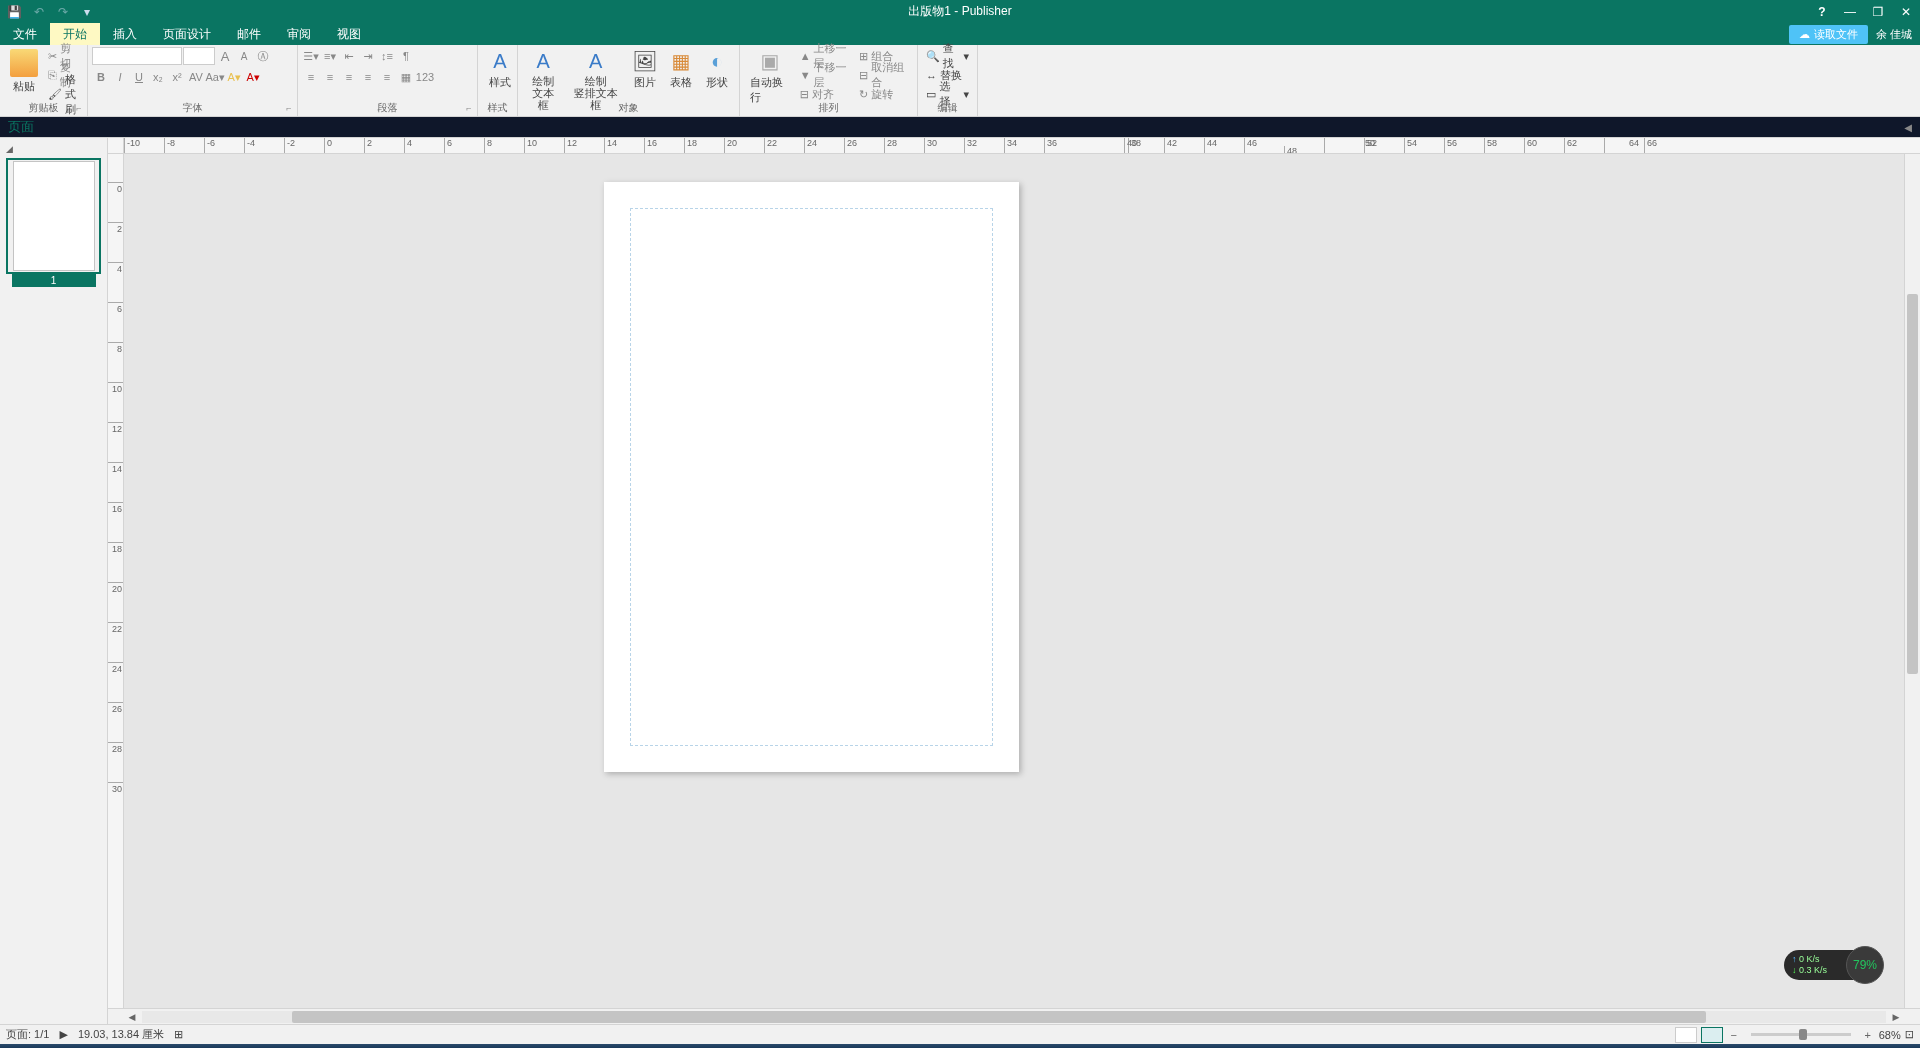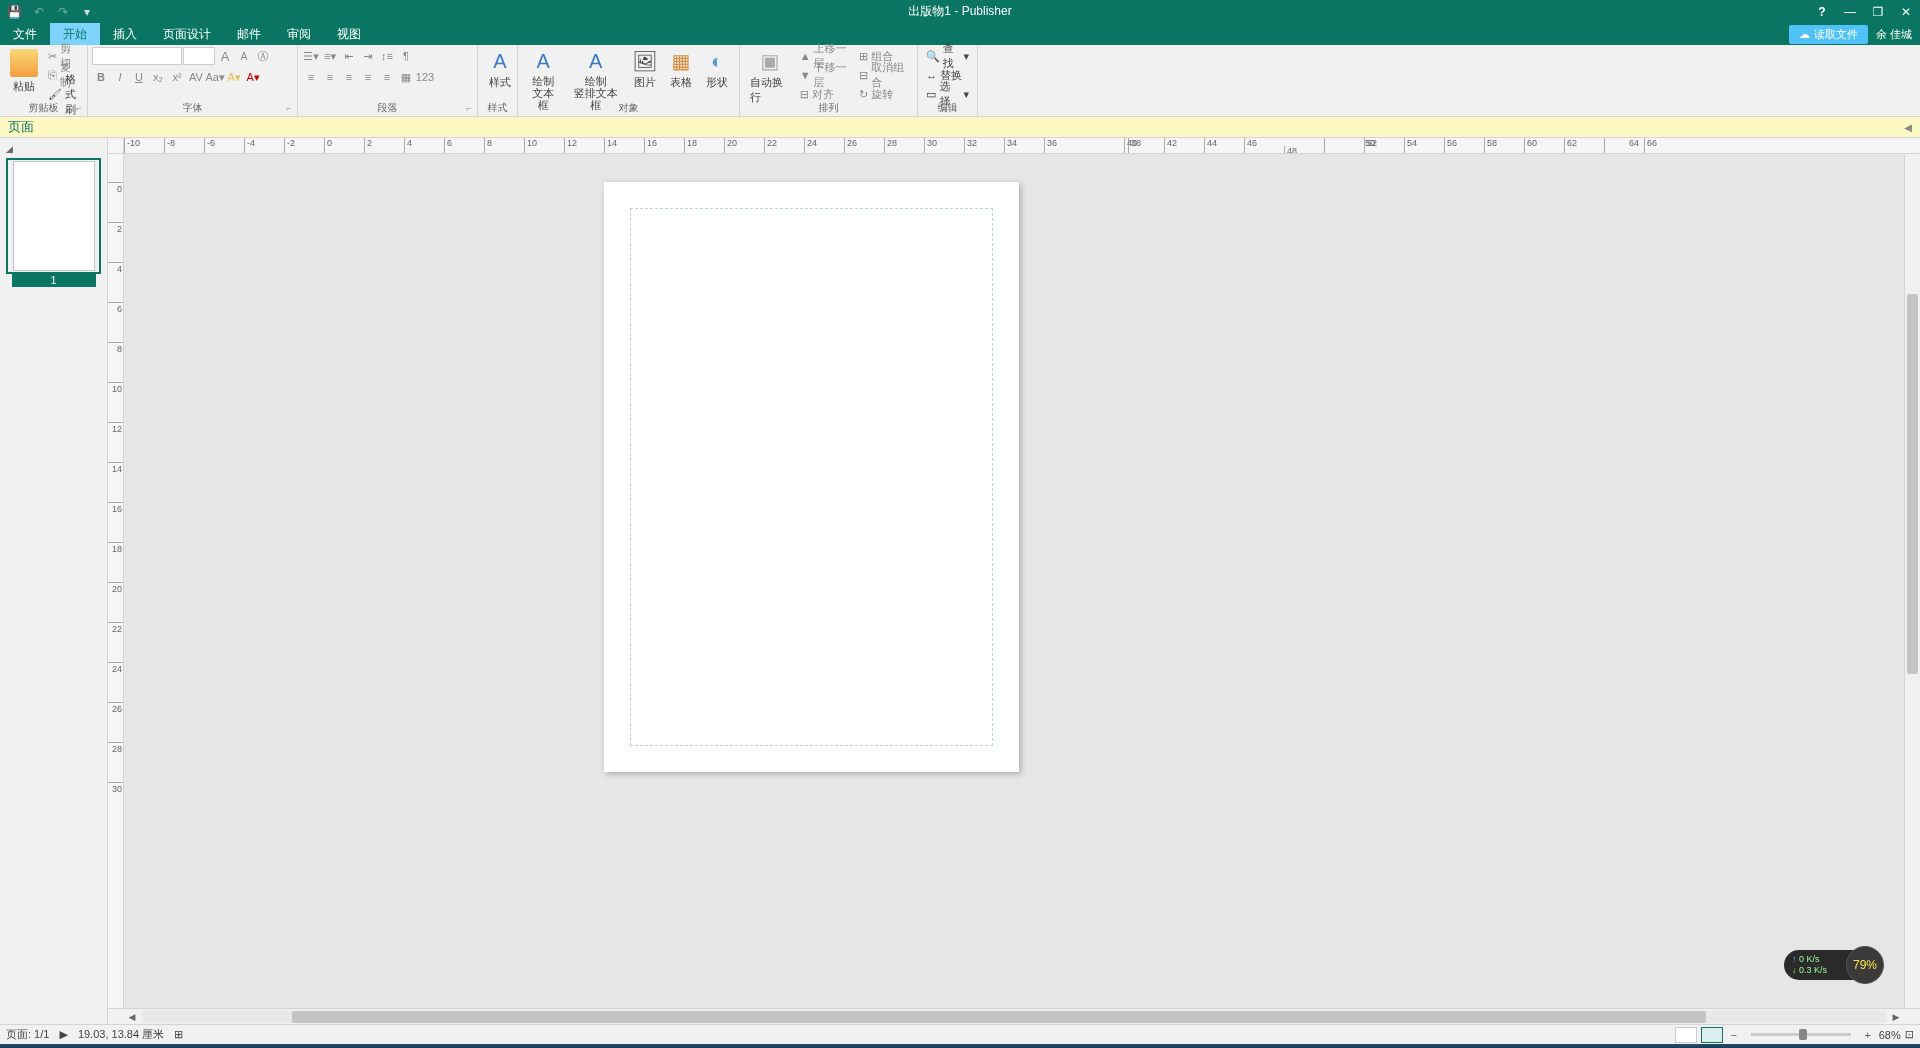--- a/index.html
+++ b/index.html
@@ -12,21 +12,21 @@
 .qat-btn.disabled { opacity: 0.5; }
 .title-text { position: absolute; left: 50%; transform: translateX(-50%); color: #fff; font-size: 12px; }
 .win-controls { margin-left: auto; display: flex; }
 .win-btn { width: 28px; height: 23px; display: flex; align-items: center; justify-content: center; color: #fff; font-size: 12px; }
 .win-btn.help { font-weight: bold; }
 
 
 .tab-row { height: 22px; background: #0a7562; display: flex; align-items: stretch; color: #fff; font-size: 12px; }
 .tab { padding: 0 13px; display: flex; align-items: center; cursor: pointer; }
 .tab.file { background: #0a7562; }
-.tab.active { background: #7dd3fc; color: #0a7562; }
+.tab.active { background: #fef9c3; color: #0a7562; }
 .tab-right { margin-left: auto; display: flex; align-items: center; padding-right: 8px; gap: 8px; }
 .read-file-btn { background: #4fc3f7; color: #fff; padding: 2px 10px; border-radius: 2px; font-size: 11px; display: flex; align-items: center; gap: 4px; }
 .user-name { color: #fff; font-size: 11px; }
 
 
 .ribbon { height: 72px; background: #f1f1f1; border-bottom: 1px solid #d4d4d4; display: flex; }
 .ribbon-group { border-right: 1px solid #d4d4d4; display: flex; flex-direction: column; padding: 2px 4px 0 4px; position: relative; }
 .ribbon-group-label { font-size: 10px; color: #666; text-align: center; padding: 2px 0 1px 0; position: absolute; bottom: 0; left: 0; right: 0; }
 .ribbon-content { display: flex; flex: 1; align-items: flex-start; }
 .ribbon-col { display: flex; flex-direction: column; gap: 1px; }
@@ -35,21 +35,21 @@
 .ribbon-big-btn { display: flex; flex-direction: column; align-items: center; padding: 2px 6px; font-size: 11px; color: #444; gap: 2px; }
 .big-icon { width: 24px; height: 24px; display: flex; align-items: center; justify-content: center; font-size: 20px; }
 .paste-icon { width: 28px; height: 28px; background: linear-gradient(#f9d976, #f39f3f); border-radius: 2px; position: relative; }
 .font-box { width: 90px; height: 18px; border: 1px solid #ccc; background: #fff; font-size: 11px; padding: 0 3px; color: #999; }
 .size-box { width: 32px; height: 18px; border: 1px solid #ccc; background: #fff; font-size: 11px; padding: 0 3px; color: #999; }
 .tiny-btn { width: 18px; height: 18px; display: flex; align-items: center; justify-content: center; font-size: 11px; color: #888; }
 .tiny-row { display: flex; gap: 1px; align-items: center; }
 .launcher { position: absolute; right: 2px; bottom: 2px; width: 12px; height: 12px; font-size: 9px; color: #888; display: flex; align-items: center; justify-content: center; }
 
 
-.panel-header { height: 18px; background: #fef9c3; border-bottom: 1px solid #d4d4d4; display: flex; align-items: center; padding: 10px 8px; font-size: 13px; color: #0a7562; font-weight: 500; }
+.panel-header { height: 18px; background: #0f172a; border-bottom: 1px solid #d4d4d4; display: flex; align-items: center; padding: 10px 8px; font-size: 13px; color: #0a7562; font-weight: 500; }
 .panel-header .collapse { margin-left: auto; color: #888; font-size: 10px; }
 
 
 .main-area { flex: 1; display: flex; overflow: hidden; }
 .page-panel { width: 108px; background: #f1f1f1; border-right: 1px solid #d4d4d4; display: flex; flex-direction: column; padding: 4px 6px; }
 .nav-indicator { font-size: 9px; color: #666; padding: 2px 0; }
 .thumb-wrap { margin-top: 2px; }
 .thumb { width: 82px; height: 110px; background: #fff; border: 1px solid #c4c4c4; margin: 0 auto; }
 .thumb-active { border: 2px solid #0a7562; padding: 1px; margin-bottom: 0; }
 .thumb-label { background: #0a7562; color: #fff; font-size: 10px; text-align: center; padding: 1px 0; width: 84px; margin: 0 auto; }
@@ -76,21 +76,21 @@
 .status-bar { height: 20px; background: #f1f1f1; border-top: 1px solid #d4d4d4; display: flex; align-items: center; font-size: 11px; color: #444; padding: 0 6px; gap: 10px; }
 .status-right { margin-left: auto; display: flex; align-items: center; gap: 4px; }
 .view-btn { width: 22px; height: 16px; border: 1px solid #ccc; background: #fff; }
 .view-btn.active { background: #dbeef0; border-color: #0a7562; }
 .zoom-slider { width: 100px; height: 3px; background: #ccc; position: relative; margin: 0 6px; }
 .zoom-slider::before { content: ""; position: absolute; left: 48px; top: -4px; width: 8px; height: 11px; background: #888; border-radius: 2px; }
 .zoom-btn { width: 14px; text-align: center; color: #666; }
 
 
 .net-badge { position: absolute; right: 30px; bottom: 28px; width: 90px; height: 30px; background: #2a2a2a; border-radius: 15px; display: flex; align-items: center; padding: 0 8px; color: #9f9; font-size: 9px; gap: 4px; }
-.net-circle { position: absolute; right: -10px; top: -4px; width: 38px; height: 38px; border-radius: 50%; background: #3a3a3a; border: 1px solid #555; display: flex; align-items: center; justify-content: center; color: #fde047; font-size: 12px; }
+.net-circle { position: absolute; right: -10px; top: -4px; width: 38px; height: 38px; border-radius: 50%; background: #3a3a3a; border: 1px solid #555; display: flex; align-items: center; justify-content: center; color: #22c55e; font-size: 12px; }
 
 
 .taskbar { height: 4px; background: linear-gradient(#2a4a6a, #1a3a5a); }
 </style>
 </head>
 <body>
 
 <div class="title-bar">
   <div class="qat">
     <div class="qat-btn">💾</div>

